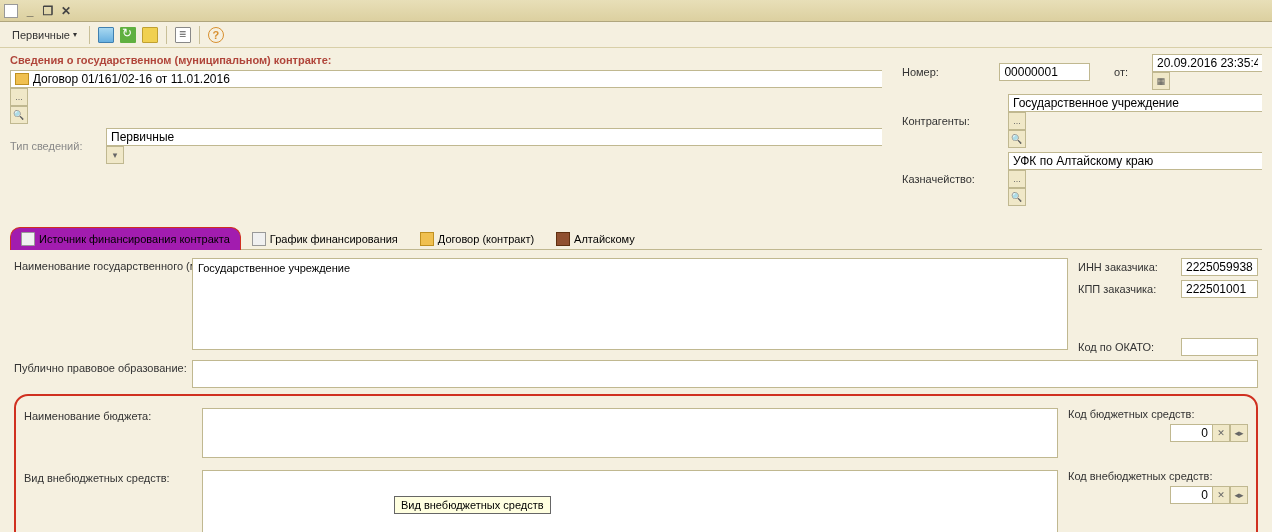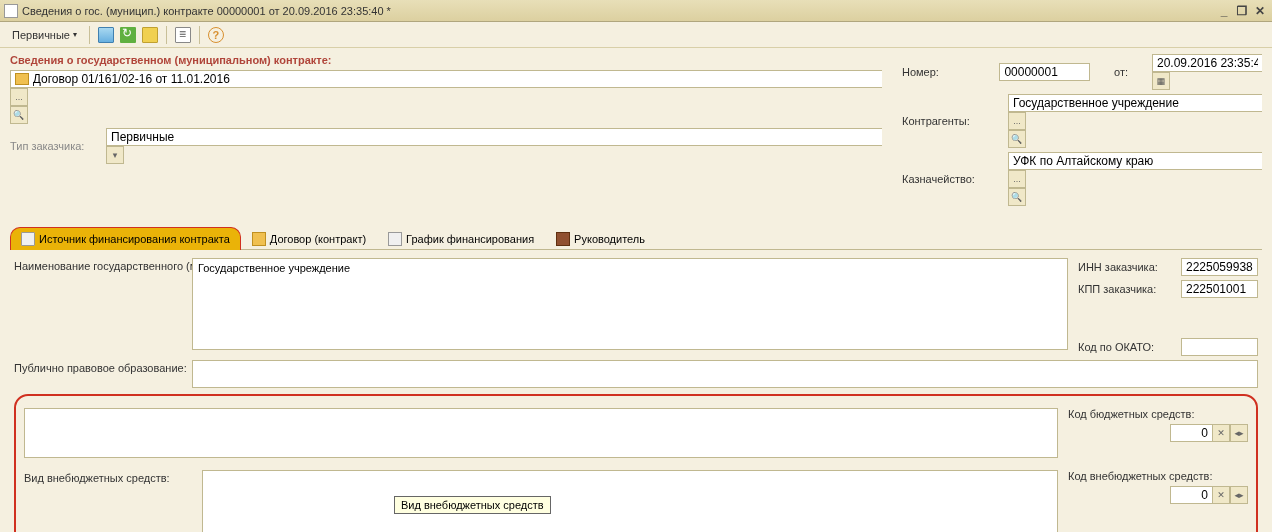--- a/index.html
+++ b/index.html
@@ -40,21 +40,21 @@
     .input-btn.cal { color: #555; }
     
     .top-grid { display: flex; gap: 20px; }
     .top-left { flex: 1; }
     .top-right { width: 360px; }
     .right-row { display: flex; align-items: center; margin-bottom: 4px; gap: 24px; }
     .right-row .label { width: 82px; }
     
     .tabs { display: flex; margin-top: 16px; border-bottom: 1px solid #c0b890; }
     .tab { padding: 4px 10px; display: flex; align-items: center; gap: 4px; cursor: pointer; border: 1px solid transparent; border-bottom: none; position: relative; top: 1px; }
-    .tab.active { background: #eab308; border-color: #d03020; border-radius: 10px 10px 0 0; }
+    .tab.active { background: #a21caf; border-color: #d03020; border-radius: 10px 10px 0 0; }
     .tab-icon { width: 14px; height: 14px; display: inline-block; }
     .tab-icon.clipboard { background: #f0f0f0; border: 1px solid #999; border-radius: 1px; }
     .tab-icon.folder { background: #f0c050; border: 1px solid #c09020; }
     .tab-icon.chart { background: #f0f0f0; border: 1px solid #999; }
     .tab-icon.briefcase { background: #905030; border: 1px solid #603010; }
     
     .tab-content { padding: 8px 4px; }
     .form-row { display: flex; margin-bottom: 6px; gap: 8px; }
     .form-row .label { width: 170px; padding-top: 2px; }
     .textarea { background: #fff; border: 1px solid #c0b890; padding: 3px 5px; resize: none; font-family: inherit; font-size: 11px; outline: none; }
@@ -72,21 +72,20 @@
     
     .tooltip { position: absolute; background: #ffffe0; border: 1px solid #666; padding: 2px 6px; font-size: 11px; z-index: 10; white-space: nowrap; }
     
     .readonly-label { color: #888; }
   </style>
 </head>
 <body>
 
 <div class="titlebar">
   <span class="titlebar-icon"></span>
-  <span class="titlebar-text">Сведения о гос. (муницип.) контракте 00000001 от 20.09.2016 23:35:40 *</span>
   <div class="titlebar-controls">
     <span class="titlebar-btn">_</span>
     <span class="titlebar-btn">❐</span>
     <span class="titlebar-btn">✕</span>
   </div>
 </div>
 
 <div class="toolbar">
   <div class="toolbar-dropdown">
     <span>Первичные</span>
@@ -119,21 +118,21 @@
         <div class="input-with-btn" style="flex:1;">
           <div class="input-field" style="flex:1;">
             <span style="width:14px;height:12px;background:#f0c050;border:1px solid #c09020;margin-right:4px;display:inline-block;"></span>
             <input type="text" readonly="" value="Договор 01/161/02-16 от 11.01.2016" style="">
           </div>
           <div class="input-btn">...</div>
           <div class="input-btn search">🔍</div>
         </div>
       </div>
       <div class="row">
-        <span class="label readonly-label" style="width:88px;">Тип заказчика:</span>
+        <span class="label readonly-label" style="width:88px;">Тип сведений:</span>
         <div class="input-with-btn" style="flex:1;">
           <div class="input-field" style="flex:1;">
             <input type="text" readonly="" value="Первичные" style="">
           </div>
           <div class="input-btn">▾</div>
         </div>
       </div>
     </div>
     <div class="top-right">
       <div class="right-row">
@@ -171,30 +170,30 @@
       </div>
     </div>
   </div>
 
   <div class="tabs">
     <div class="tab active">
       <span class="tab-icon clipboard"></span>
       <span>Источник финансирования контракта</span>
     </div>
     <div class="tab">
+      <span class="tab-icon chart"></span>
+      <span>График финансирования</span>
+    </div>
+    <div class="tab">
       <span class="tab-icon folder"></span>
       <span>Договор (контракт)</span>
     </div>
     <div class="tab">
-      <span class="tab-icon chart"></span>
-      <span>График финансирования</span>
-    </div>
-    <div class="tab">
       <span class="tab-icon briefcase"></span>
-      <span>Руководитель</span>
+      <span>Алтайскому</span>
     </div>
   </div>
 
   <div class="tab-content">
     <div class="main-area">
       <div class="main-left">
         <div class="form-row">
           <span class="label">Наименование государственного (муниципального) заказчика:</span>
           <textarea class="textarea" style="flex: 1 1 0%; height: 92px;">Государственное учреждение</textarea>
         </div>
@@ -224,20 +223,21 @@
 
     <div class="form-row">
       <span class="label">Публично правовое образование:</span>
       <textarea class="textarea" style="flex: 1 1 0%; height: 28px;"></textarea>
     </div>
 
     <div class="highlight-box">
       <div class="main-area">
         <div class="main-left">
           <div class="form-row">
+            <span class="label">Наименование бюджета:</span>
             <textarea class="textarea" style="flex: 1 1 0%; height: 50px;"></textarea>
           </div>
         </div>
         <div class="main-right">
           <div style="margin-bottom:4px;">
             <span class="label">Код бюджетных средств:</span>
           </div>
           <div style="display:flex; justify-content:flex-end;">
             <div class="spinner-input">
               <div class="input-field">

